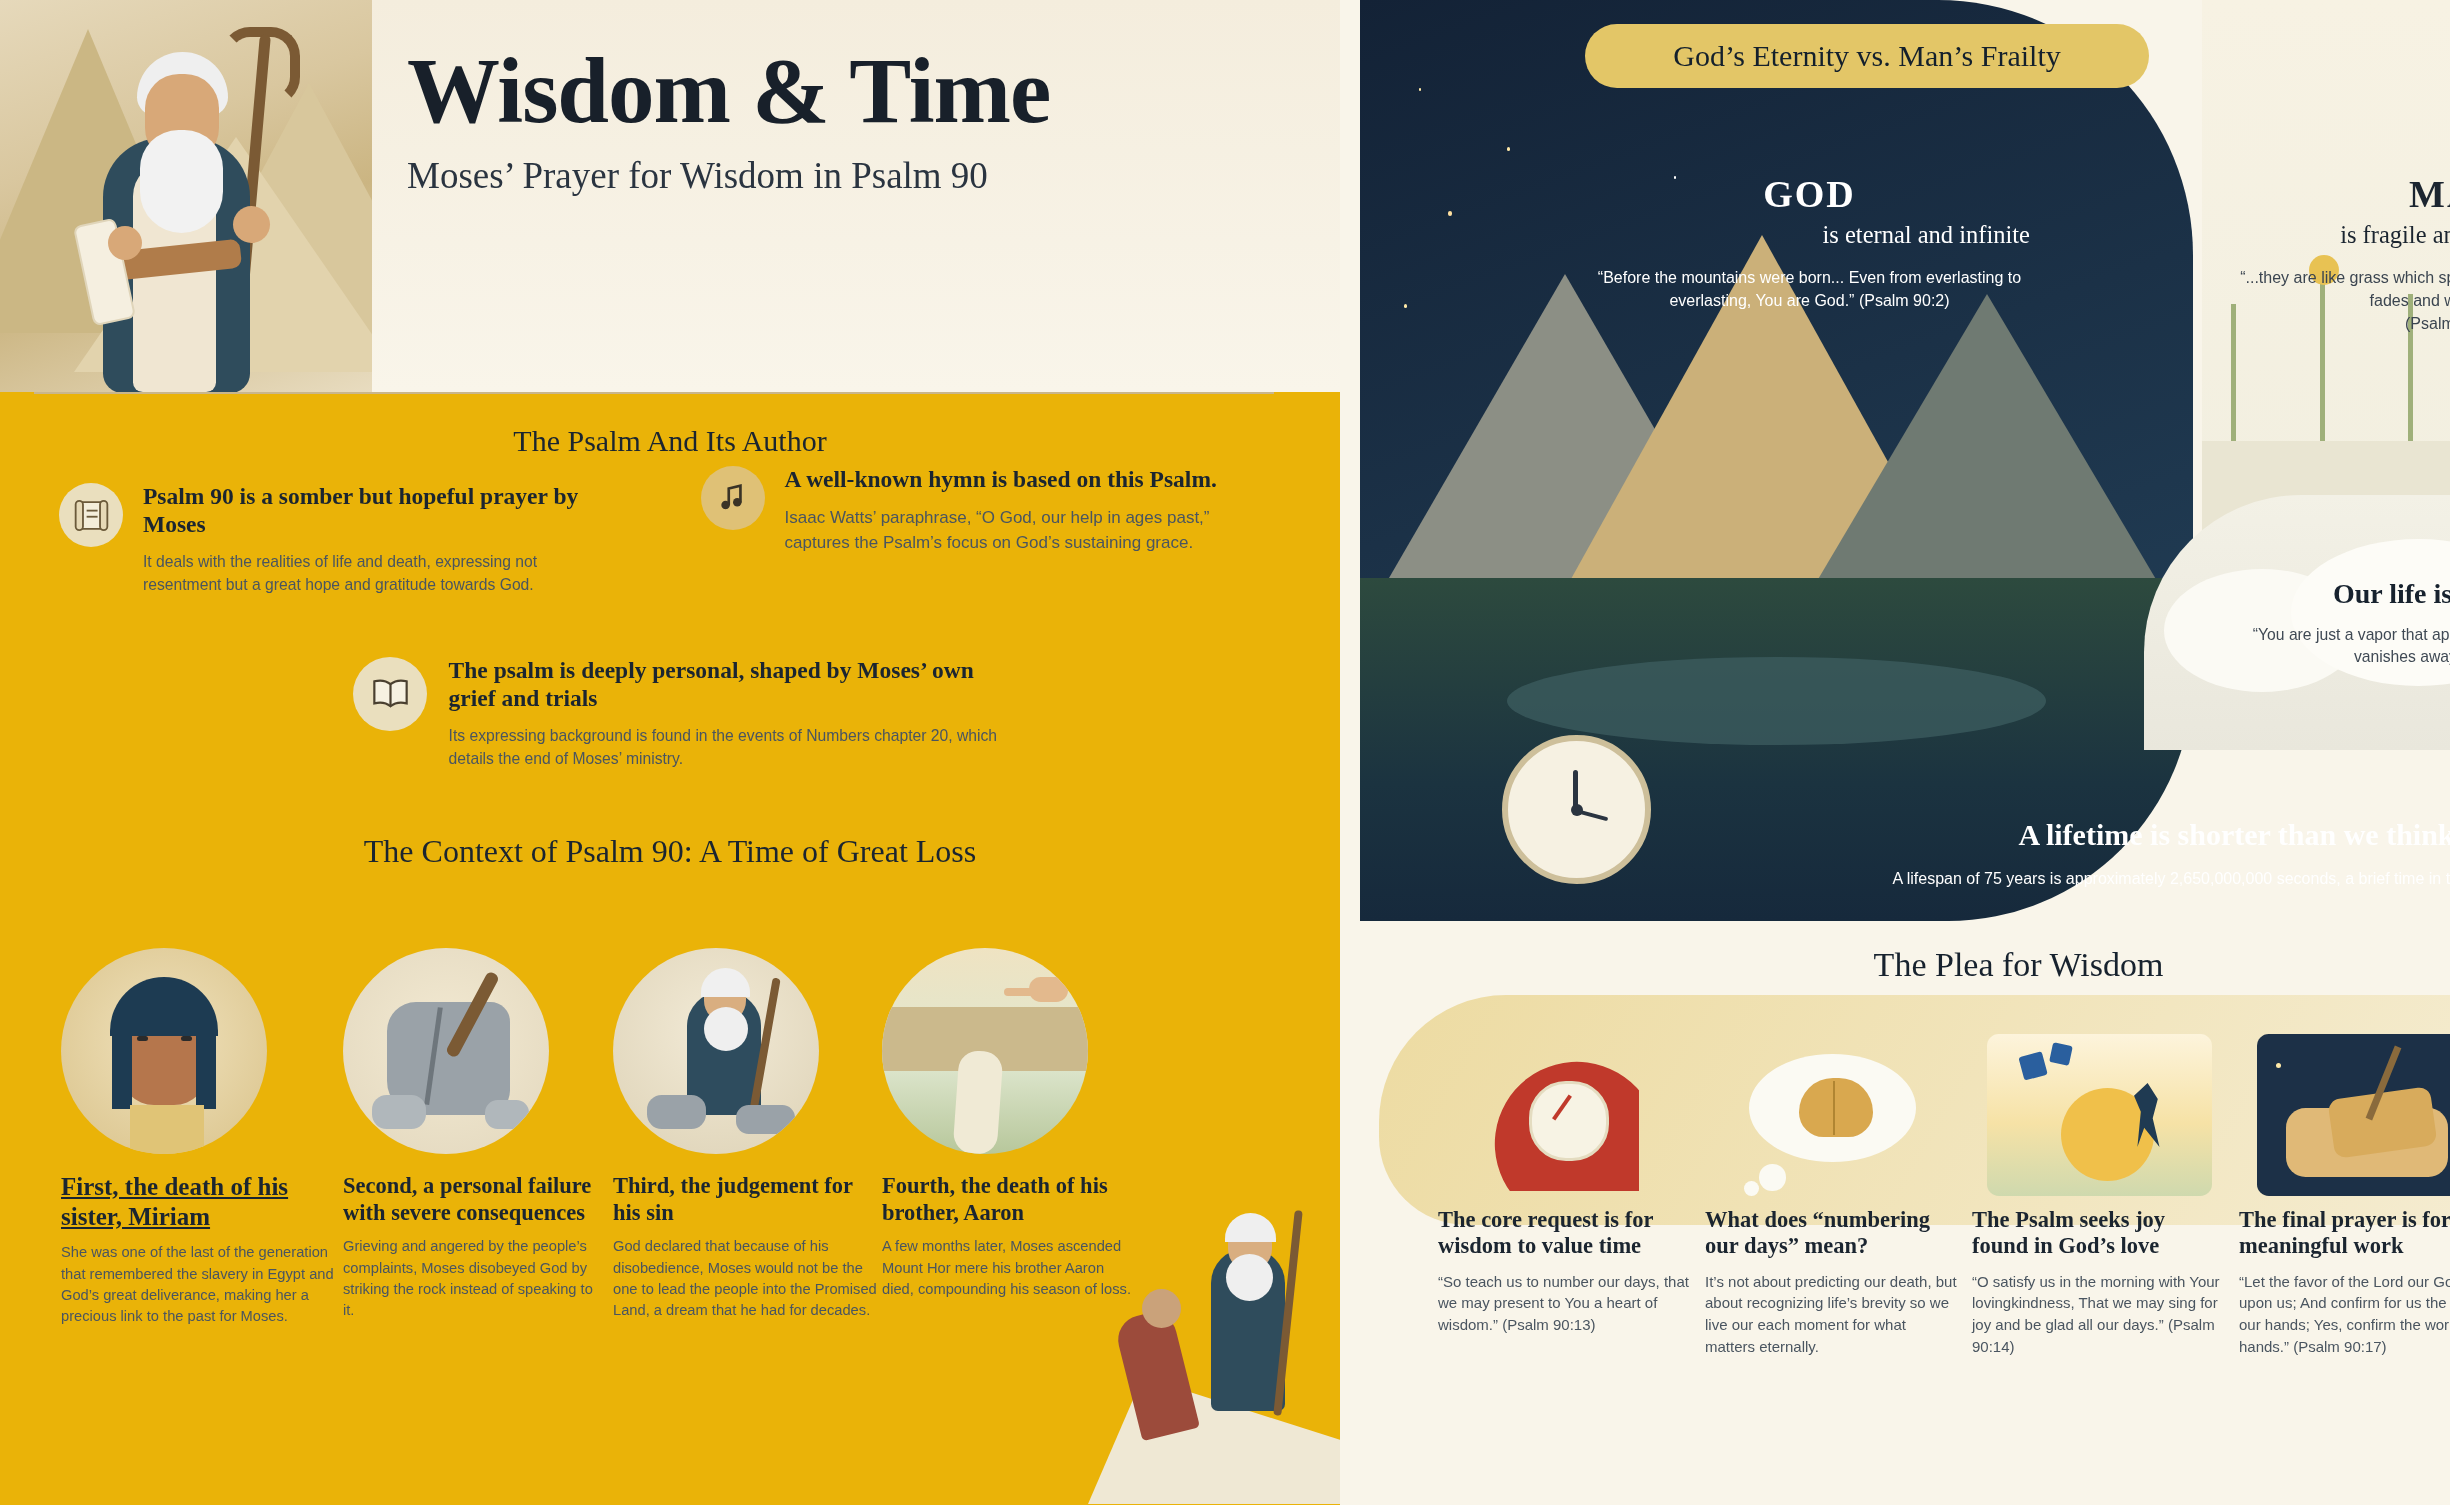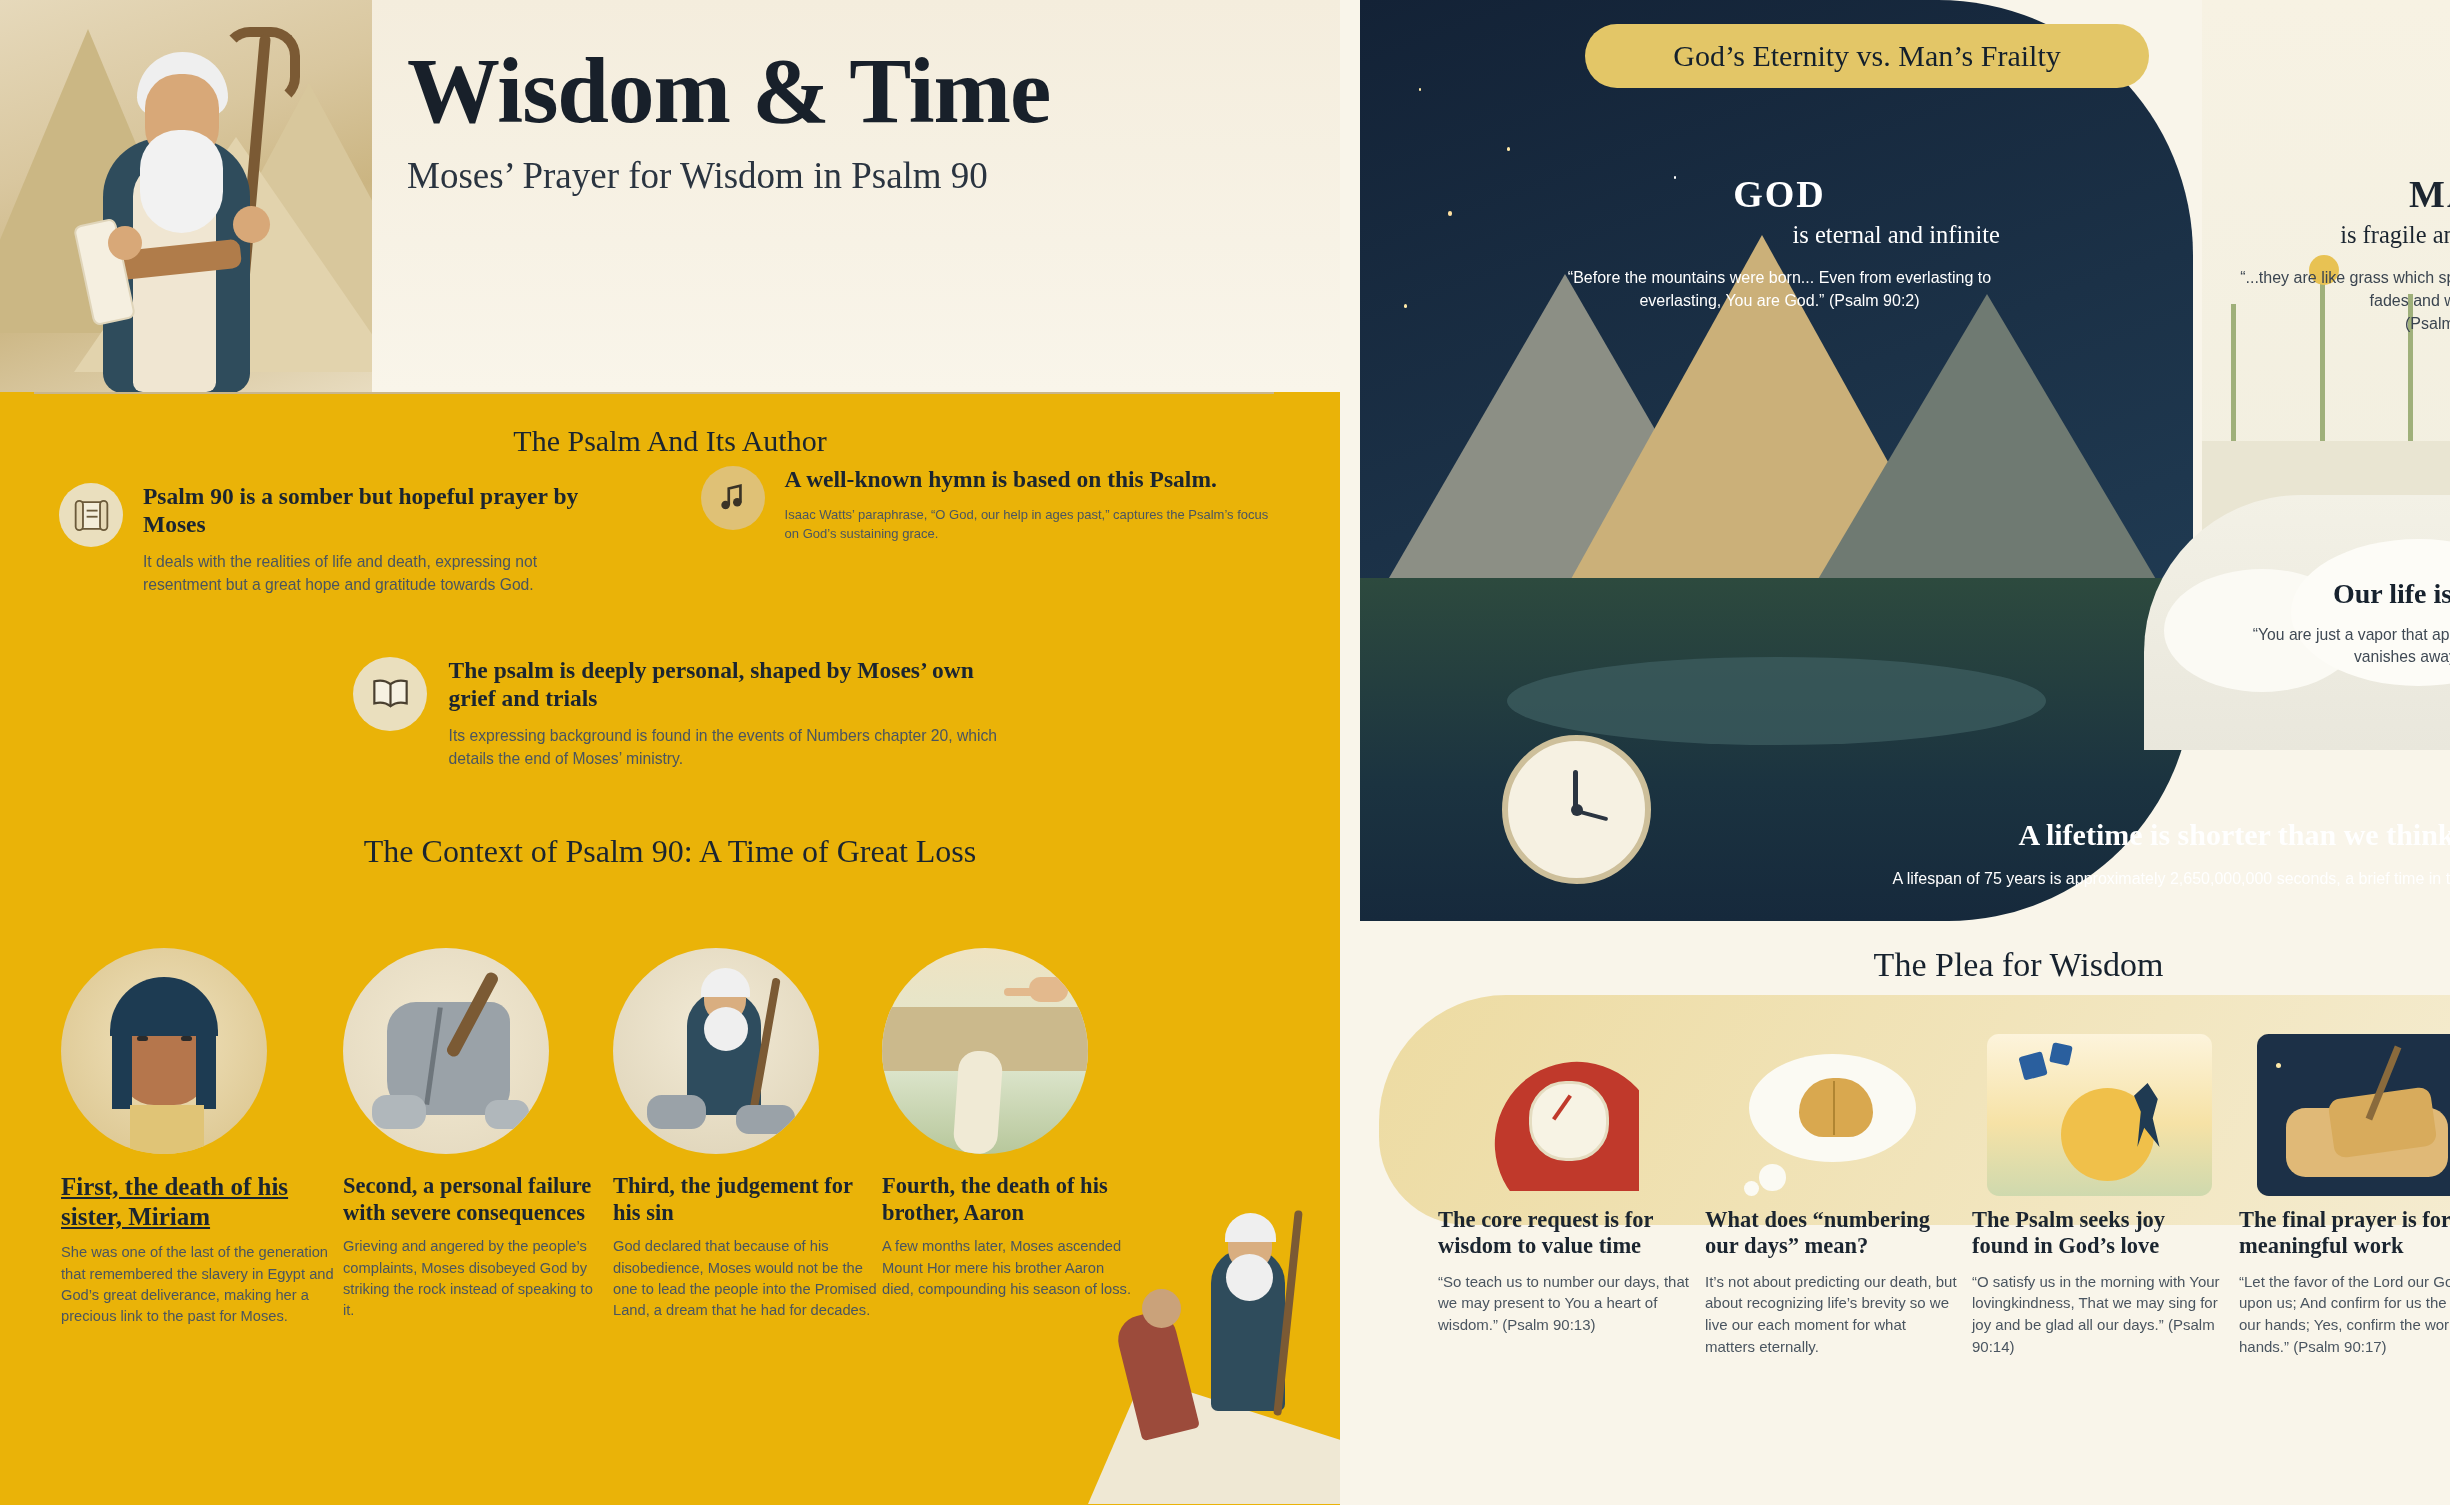--- a/index.html
+++ b/index.html
@@ -115,21 +115,21 @@
     <div style="position:absolute;left:701px;top:466px;width:578px;display:flex;gap:19.6px;justify-content:space-between;">
       <div class="badge" style="width:64px;height:64px;flex:none;background:#dfc176;">
         <svg width="34" height="34" viewBox="0 0 64 64" aria-hidden="true">
           <path d="M24 44V14l22-5v30" fill="none" stroke="#3a3326" stroke-width="5" stroke-linecap="round"></path>
           <circle cx="18" cy="45" r="8" fill="#3a3326"></circle>
           <circle cx="40" cy="40" r="8" fill="#3a3326"></circle>
         </svg>
       </div>
       <div style="flex:1;">
         <div class="card-h" style="font-size:23.5px;line-height:1.18;">A well-known hymn is based on this Psalm.</div>
-        <div class="card-b" style="font-size:13px;margin-top:12.7px;">Isaac Watts’ paraphrase, “O God, our help in ages past,” captures the Psalm’s focus on God’s sustaining grace.</div>
+        <div class="card-b" style="font-size:17px;margin-top:12.7px;">Isaac Watts’ paraphrase, “O God, our help in ages past,” captures the Psalm’s focus on God’s sustaining grace.</div>
       </div>
     </div>
 
     <div style="position:absolute;left:353px;top:657px;width:662px;display:flex;gap:21.6px;">
       <div class="badge" style="width:74px;height:74px;flex:none;">
         <svg width="47" height="47" viewBox="0 0 64 64" aria-hidden="true">
           <path d="M32 18c-6-5-14-6-22-4v30c8-2 16-1 22 4 6-5 14-6 22-4V14c-8-2-16-1-22 4z" fill="#f6f1e1" stroke="#4a4030" stroke-width="3"></path>
           <line x1="32" y1="18" x2="32" y2="48" stroke="#4a4030" stroke-width="3"></line>
         </svg>
       </div>
@@ -218,21 +218,21 @@
       <div style="position:absolute;left:206px;top:235px;width:0;height:0;border-left:196px solid transparent;border-right:196px solid transparent;border-bottom:353px solid #cbb079;"></div>
       <div style="position:absolute;left:441px;top:294px;width:0;height:0;border-left:186px solid transparent;border-right:186px solid transparent;border-bottom:314px solid #6f7a72;"></div>
       <div style="position:absolute;left:0;top:578px;width:833px;height:343px;background:linear-gradient(180deg,#2d4a3e 0%,#1b3340 60%,#16293c 100%);border-radius:0 0 245px 0;"></div>
       <div style="position:absolute;left:147px;top:657px;width:539px;height:88px;background:#3e5f63;border-radius:50%;opacity:.7;"></div>
     </div>
 
     <div class="pill" style="left:245px;top:23.5px;width:564px;height:64px;align-items:center;">
       <span>God’s Eternity vs. Man’s Frailty</span>
     </div>
 
-    <div style="position:absolute;left:219px;top:172px;width:441px;text-align:center;">
+    <div style="position:absolute;left:249px;top:172px;width:441px;text-align:center;">
       <div class="godword whitehdr" style="font-size:38px;">GOD</div>
       <div class="whitehdr" style="font-size:24.5px;font-family:'Liberation Serif',serif;margin-top:4.9px;text-align:right;">is eternal and infinite</div>
       <div class="whitehdr sm" style="margin-top:16.7px;line-height:1.45;font-size:16px;">“Before the mountains were born... Even from everlasting to everlasting, You are God.” (Psalm 90:2)</div>
     </div>
 
     <div style="position:absolute;left:862px;top:0;width:495px;height:539px;background:linear-gradient(180deg,#f7f2e3 0%,#f2efe0 100%);overflow:hidden;">
       <div style="position:absolute;left:29px;top:304px;width:4.9px;height:147px;background:#9fb07a;"></div>
       <div style="position:absolute;left:118px;top:274px;width:4.9px;height:176px;background:#9fb07a;"></div>
       <div style="position:absolute;left:206px;top:294px;width:4.9px;height:157px;background:#9fb07a;"></div>
 

